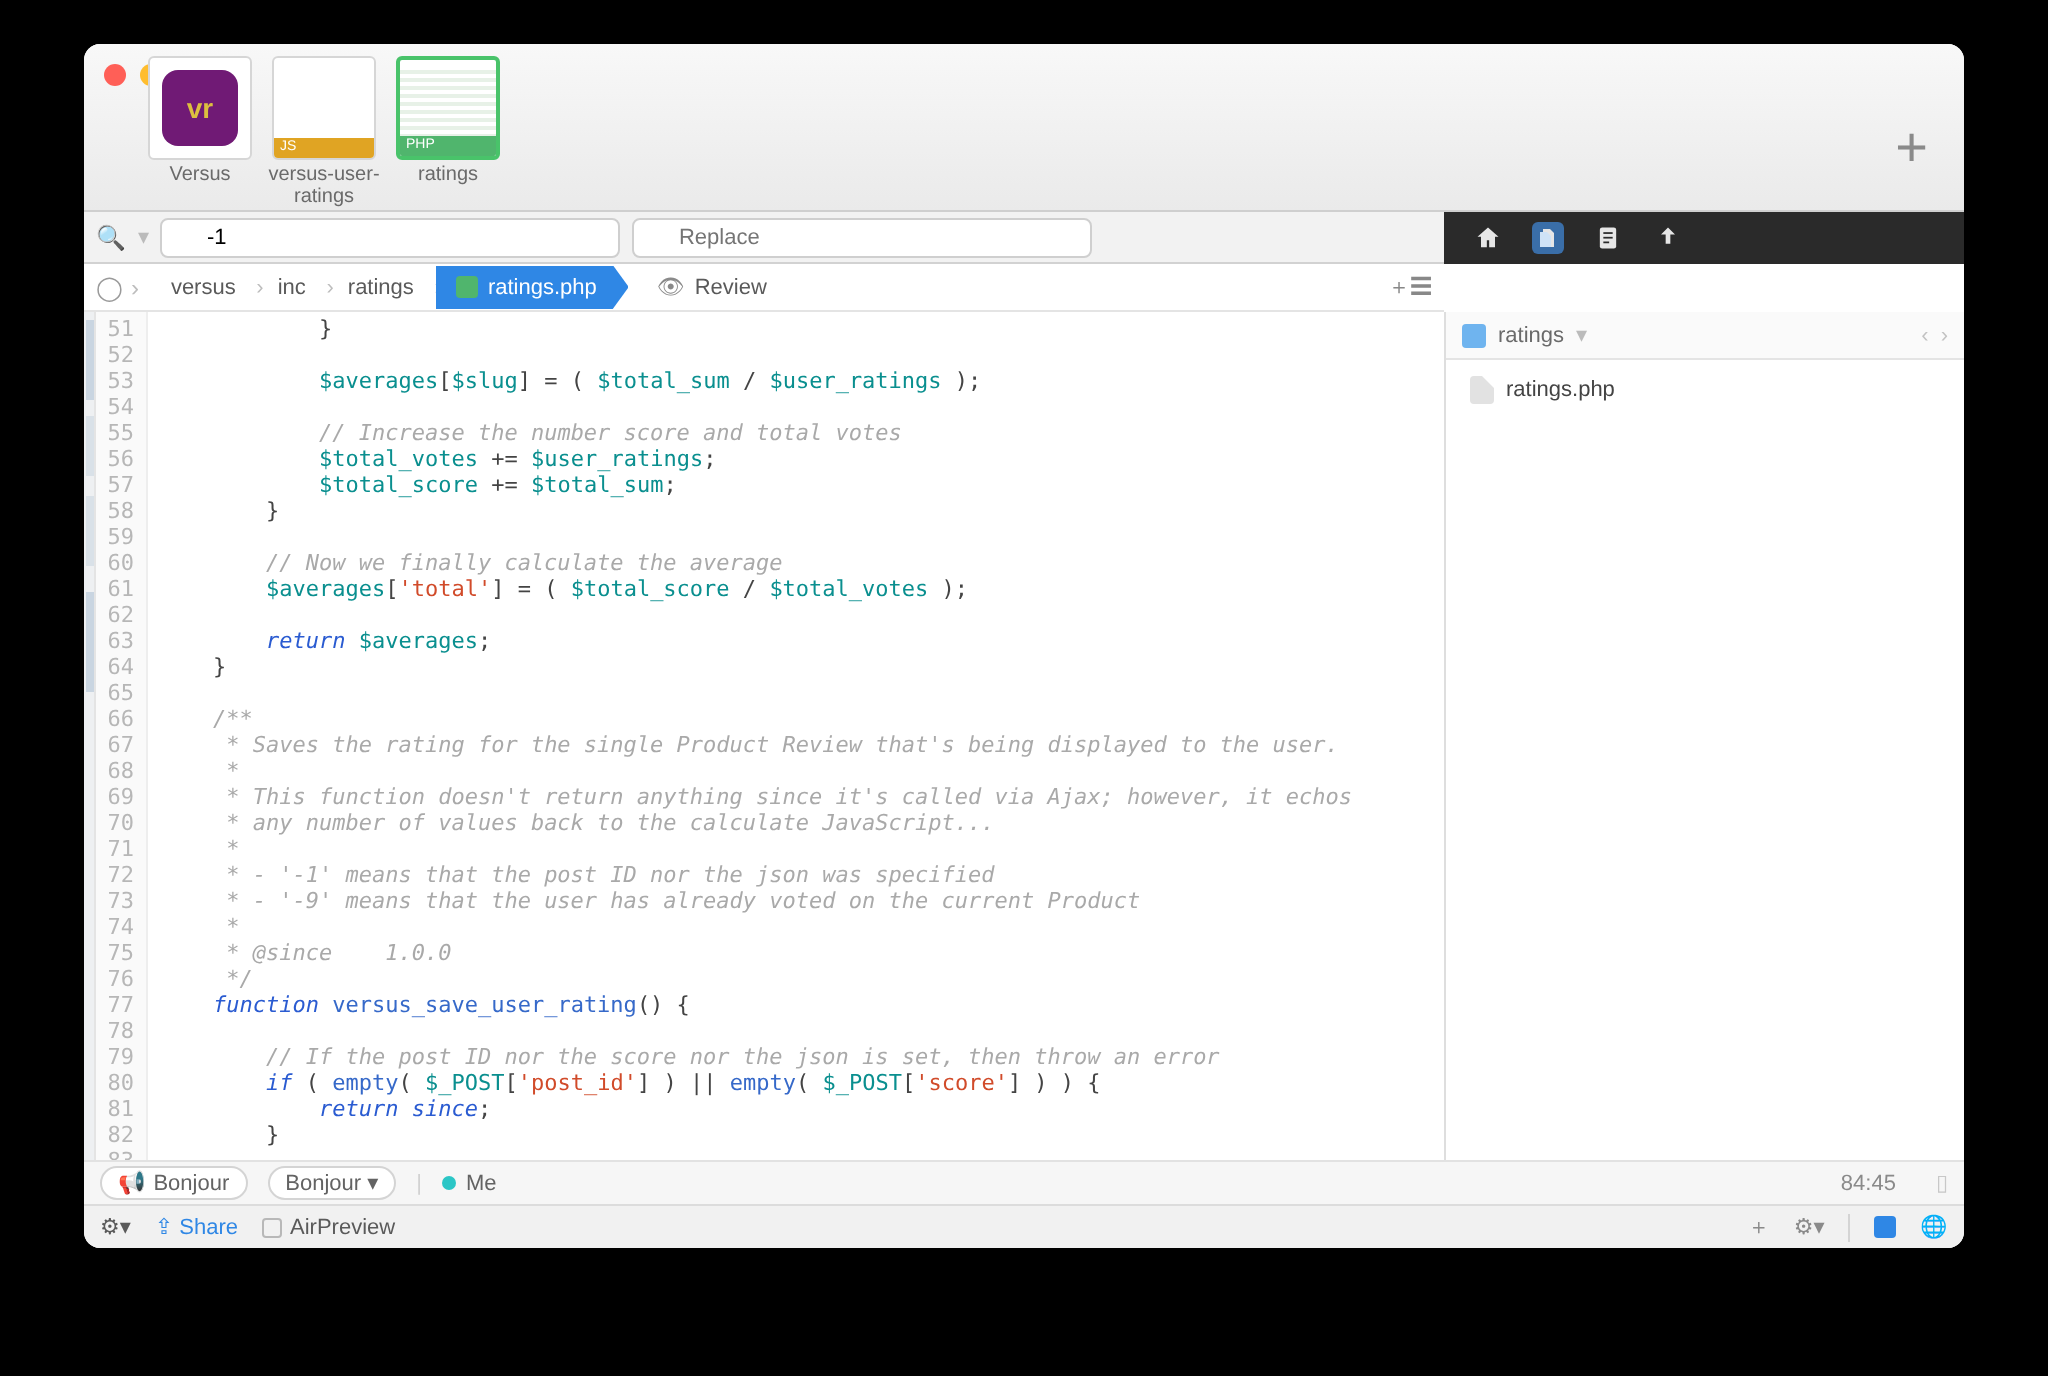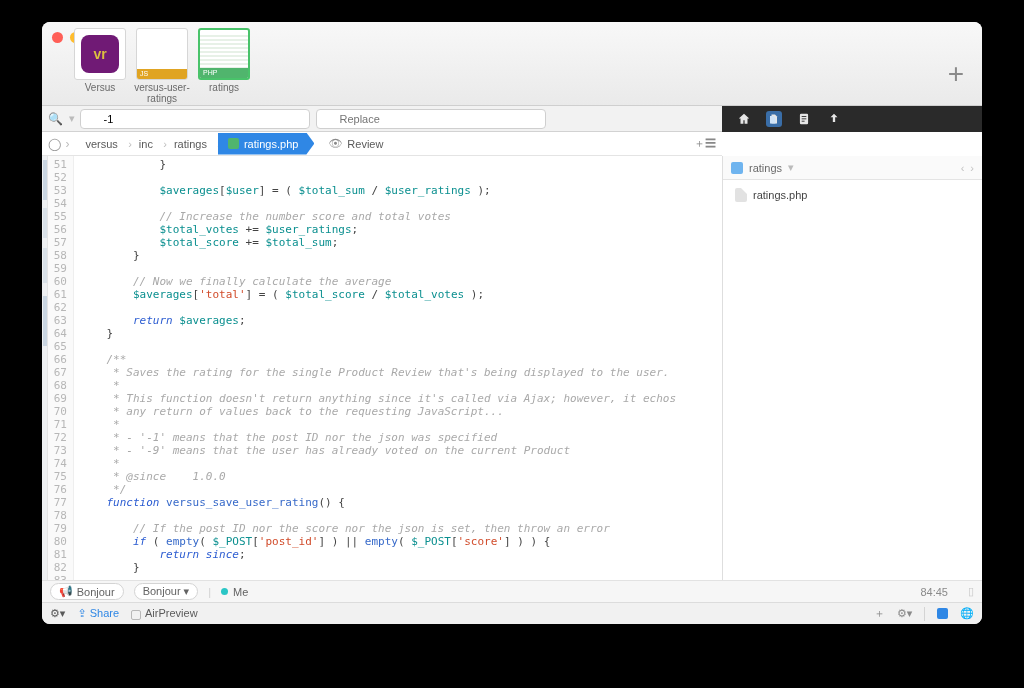--- a/index.html
+++ b/index.html
@@ -316,38 +316,38 @@
 77
 78
 79
 80
 81
 82
 83
 </div>
       <div class="code" id="code">            }
 
-            <span class="c-var">$averages</span>[<span class="c-var">$user</span>] = ( <span class="c-var">$total_sum</span> / <span class="c-var">$user_ratings</span> );
+            <span class="c-var">$averages</span>[<span class="c-var">$slug</span>] = ( <span class="c-var">$total_sum</span> / <span class="c-var">$user_ratings</span> );
 
             <span class="c-comment">// Increase the number score and total votes</span>
             <span class="c-var">$total_votes</span> += <span class="c-var">$user_ratings</span>;
             <span class="c-var">$total_score</span> += <span class="c-var">$total_sum</span>;
         }
 
         <span class="c-comment">// Now we finally calculate the average</span>
         <span class="c-var">$averages</span>[<span class="c-str">'total'</span>] = ( <span class="c-var">$total_score</span> / <span class="c-var">$total_votes</span> );
 
         <span class="c-key">return</span> <span class="c-var">$averages</span>;
     }
 
     <span class="c-comment">/**</span>
     <span class="c-comment"> * Saves the rating for the single Product Review that's being displayed to the user.</span>
     <span class="c-comment"> *</span>
     <span class="c-comment"> * This function doesn't return anything since it's called via Ajax; however, it echos</span>
-    <span class="c-comment"> * any return of values back to the requesting JavaScript...</span>
+    <span class="c-comment"> * any number of values back to the calculate JavaScript...</span>
     <span class="c-comment"> *</span>
     <span class="c-comment"> * - '-1' means that the post ID nor the json was specified</span>
     <span class="c-comment"> * - '-9' means that the user has already voted on the current Product</span>
     <span class="c-comment"> *</span>
     <span class="c-comment"> * @since    1.0.0</span>
     <span class="c-comment"> */</span>
     <span class="c-key">function</span> <span class="c-func">versus_save_user_rating</span>() {
 
         <span class="c-comment">// If the post ID nor the score nor the json is set, then throw an error</span>
         <span class="c-key">if</span> ( <span class="c-func">empty</span>( <span class="c-var">$_POST</span>[<span class="c-str">'post_id'</span>] ) || <span class="c-func">empty</span>( <span class="c-var">$_POST</span>[<span class="c-str">'score'</span>] ) ) {

